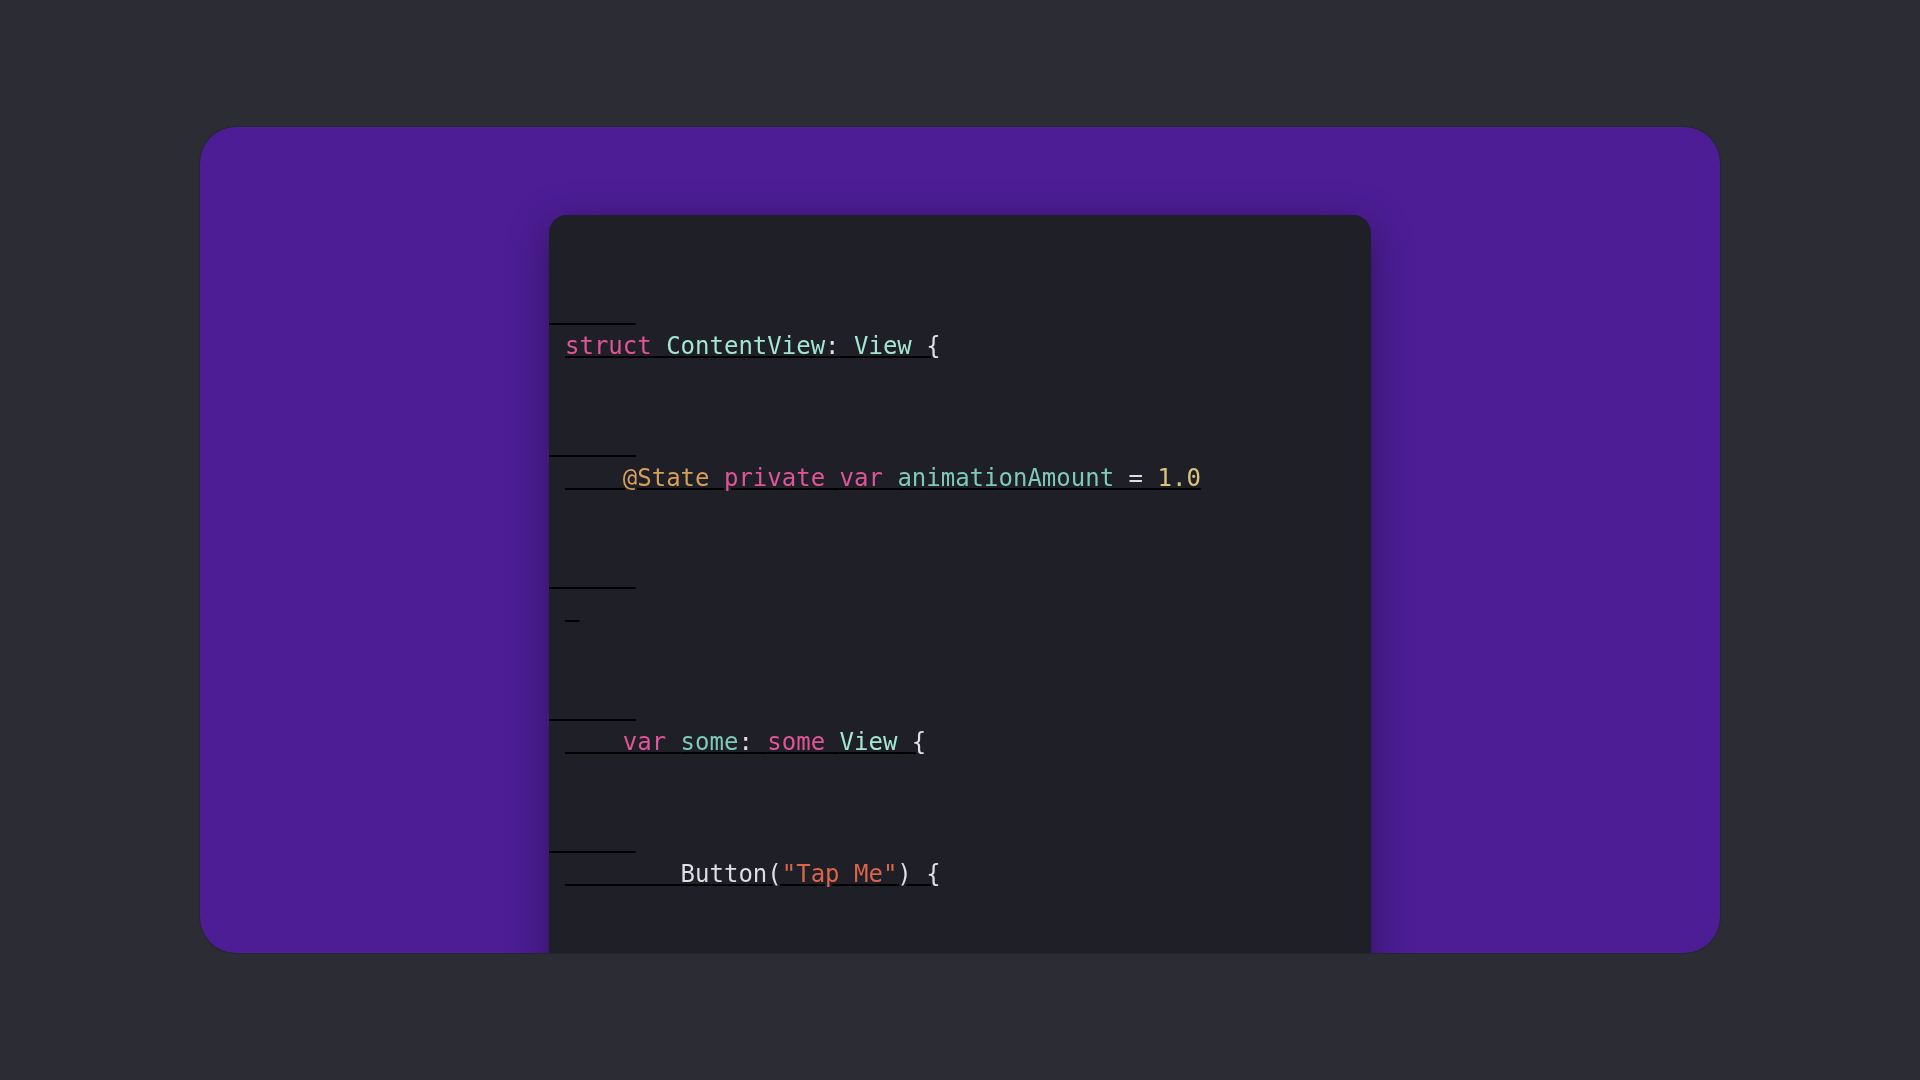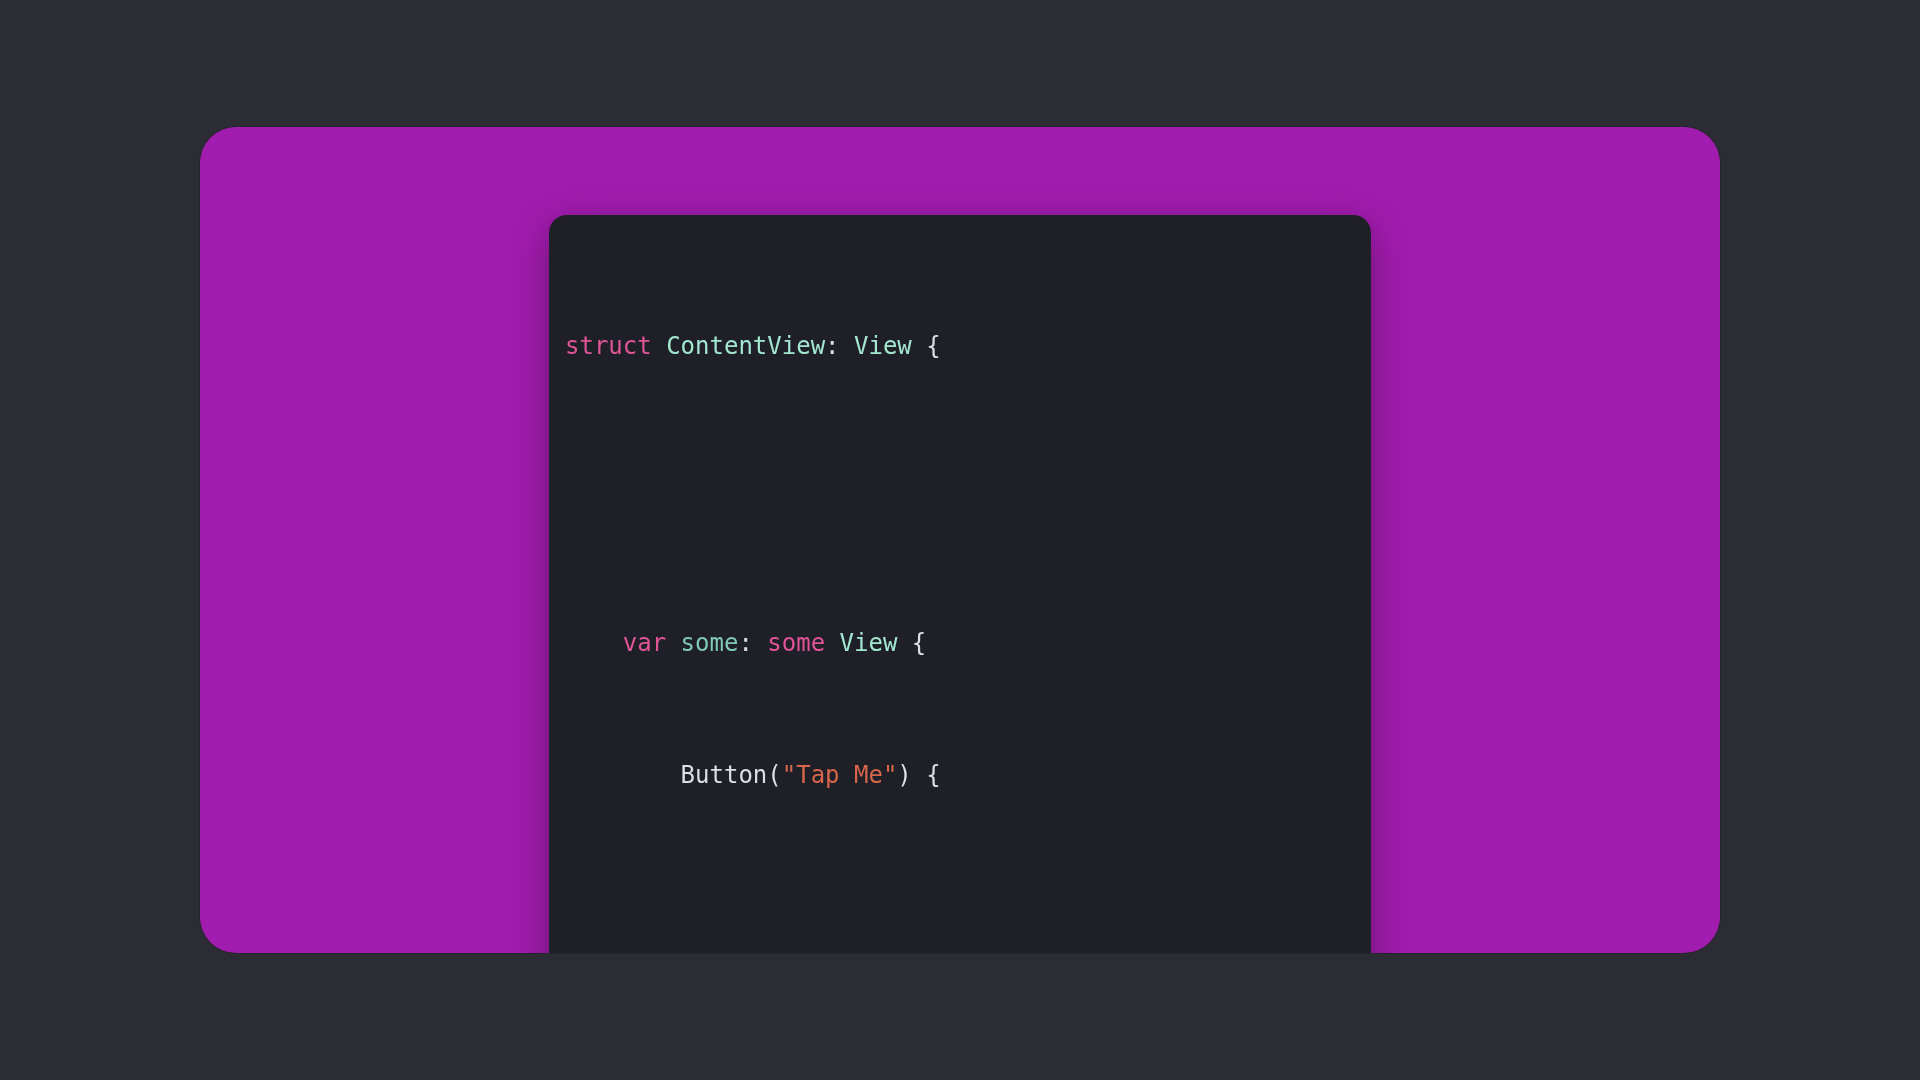--- a/index.html
+++ b/index.html
@@ -7,28 +7,29 @@
   body {
     background: #2c2d34;
     display: flex;
     align-items: center;
     justify-content: center;
     font-family: ui-monospace, "SF Mono", Menlo, Consolas, monospace;
   }
   .outer-card {
     width: 1520px;
     height: 826px;
-    background: #a21caf;
+    background: #4c1d95;
     border-radius: 36px;
     display: flex;
     align-items: flex-start;
     justify-content: center;
     padding-top: 88px;
     box-shadow: 0 0 0 1px rgba(0,0,0,0.15);
     overflow: hidden;
+    text-decoration: underline;
   }
   .code-card {
     width: 822px;
     background: #1f1f27;
     border-radius: 18px;
     padding: 16px 0 18px 0;
     box-shadow: 0 10px 40px rgba(0,0,0,0.35);
     position: relative;
     overflow: hidden;
   }
@@ -56,20 +57,21 @@
 </style>
 </head>
 <body>
 
 <div class="outer-card">
   <div class="code-card">
     <div class="code-block">
 
       <div class="code-line"><span class="kw">struct</span><span> </span><span class="type">ContentView</span><span class="punc">: </span><span class="type">View</span><span class="punc"> {</span></div>
 
+      <div class="code-line"><span>    </span><span class="attr">@State</span><span> </span><span class="kw">private</span><span> </span><span class="kw">var</span><span> </span><span class="ident">animationAmount</span><span class="op"> = </span><span class="num">1.0</span></div>
 
       <div class="code-line"><span></span>&nbsp;</div>
 
       <div class="code-line"><span>    </span><span class="kw">var</span><span> </span><span class="ident">some</span><span class="punc">: </span><span class="kw">some</span><span> </span><span class="type">View</span><span class="punc"> {</span></div>
 
       <div class="code-line"><span>        </span><span class="call">Button</span><span class="punc">(</span><span class="str">"Tap Me"</span><span class="punc">)</span><span class="punc"> {</span></div>
 
       
 
       

